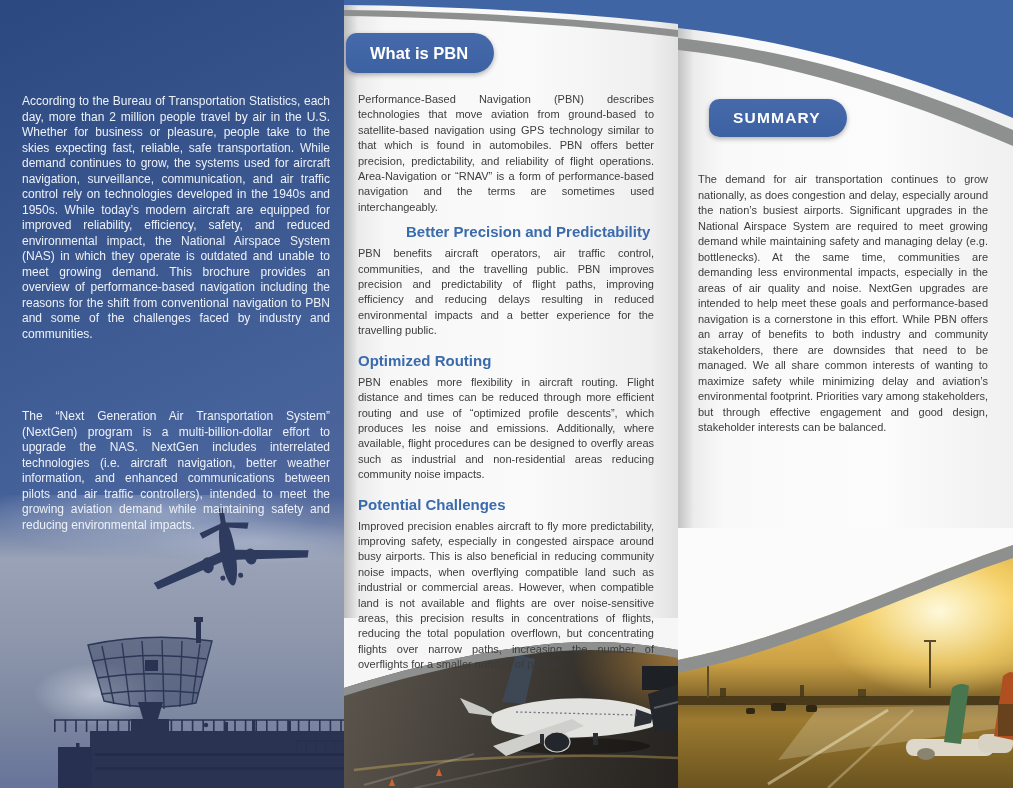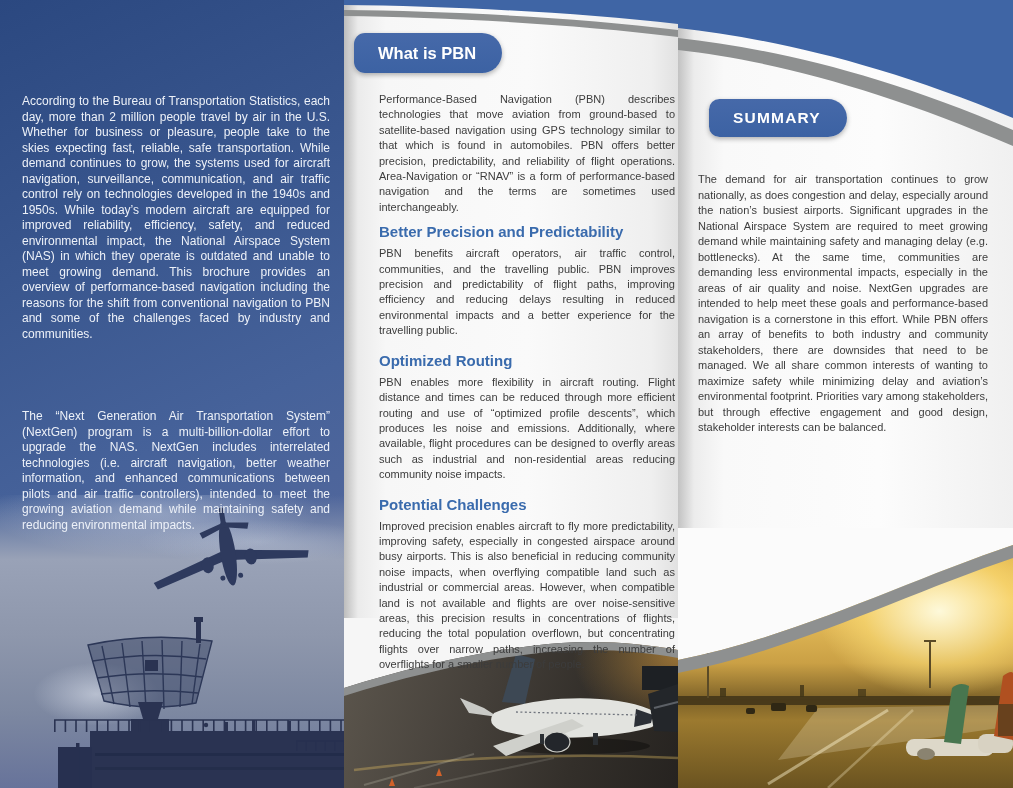--- a/index.html
+++ b/index.html
@@ -44,29 +44,29 @@
   .badge-blue{
     position:absolute;height:40px;display:flex;align-items:center;
     padding:0 26px 0 24px;
     background:linear-gradient(180deg,#46699,#3c62a3);
     background:linear-gradient(180deg,#4669a9 0%,#3c62a3 100%);
     border-radius:12px 22px 22px 12px;
     box-shadow:0 2px 5px rgba(0,0,0,.3);
     color:#fff;font-size:16.5px;font-weight:bold;
   }
   .mid-content{
-    position:absolute;left:35px;top:92px;width:296px;
+    position:absolute;left:14px;top:92px;width:296px;
     color:#3c3c3c;font-size:11px;line-height:15.4px;text-align:justify;
   }
   .mid-content p{margin:0;}
   .sec-heading{
     color:#3a6bad;font-size:15px;font-weight:bold;line-height:19px;
     margin:12px 0 5px 0;text-align:left;
   }
-  .sec-heading.first{margin-top:7px;}
+  .sec-heading.first{margin-top:7px;margin-left:48px;}
   .photo-mid{
     position:absolute;left:0;top:638px;width:334px;height:150px;
     background:
       radial-gradient(150px 110px at 100% 12%, rgba(243,176,70,.55), rgba(243,176,70,0) 70%),
       linear-gradient(105deg,#5c564d 0%,#45403a 40%,#332f2a 70%,#262320 100%);
   }
   .swoosh{position:absolute;left:0;}
 
   
   .panel-right{
@@ -186,21 +186,21 @@
         <polygon points="95,130 98,138 92,138" fill="#d2622a"></polygon>
         <polygon points="48,140 51,148 45,148" fill="#d2622a"></polygon>
       </svg>
     </div>
 
     <svg class="swoosh" style="top:618px;" width="334" height="80" viewBox="0 0 334 80">
       <path d="M0,0 H334 V32 C300,26 260,22 217,25 C150,30 70,48 0,70 Z" fill="#f6f6f6"></path>
       <path d="M0,70 C70,48 150,30 217,25 C260,22 300,26 334,32 L334,40 C300,34 260,30 217,33 C150,38 70,56 0,78 Z" fill="#8e9090"></path>
     </svg>
 
-    <div class="badge-blue" style="left:10px;top:33px;text-align:center;">
+    <div class="badge-blue" style="left:2px;top:33px;text-align:center;">
       <span>What is PBN</span>
     </div>
 
     <div class="mid-content">
       <p>Performance-Based Navigation (PBN) describes technologies that move aviation from ground-based to satellite-based navigation using GPS technology similar to that which is found in automobiles. PBN offers better precision, predictability, and reliability of flight operations. Area-Navigation or “RNAV” is a form of performance-based navigation and the terms are sometimes used interchangeably.</p>
 
       <div class="sec-heading first">Better Precision and Predictability</div>
       <p>PBN benefits aircraft operators, air traffic control, communities, and the travelling public.  PBN improves precision and predictability of flight paths, improving efficiency and reducing delays resulting in reduced environmental impacts and a better experience for the travelling public.</p>
 
       <div class="sec-heading">Optimized Routing</div>

